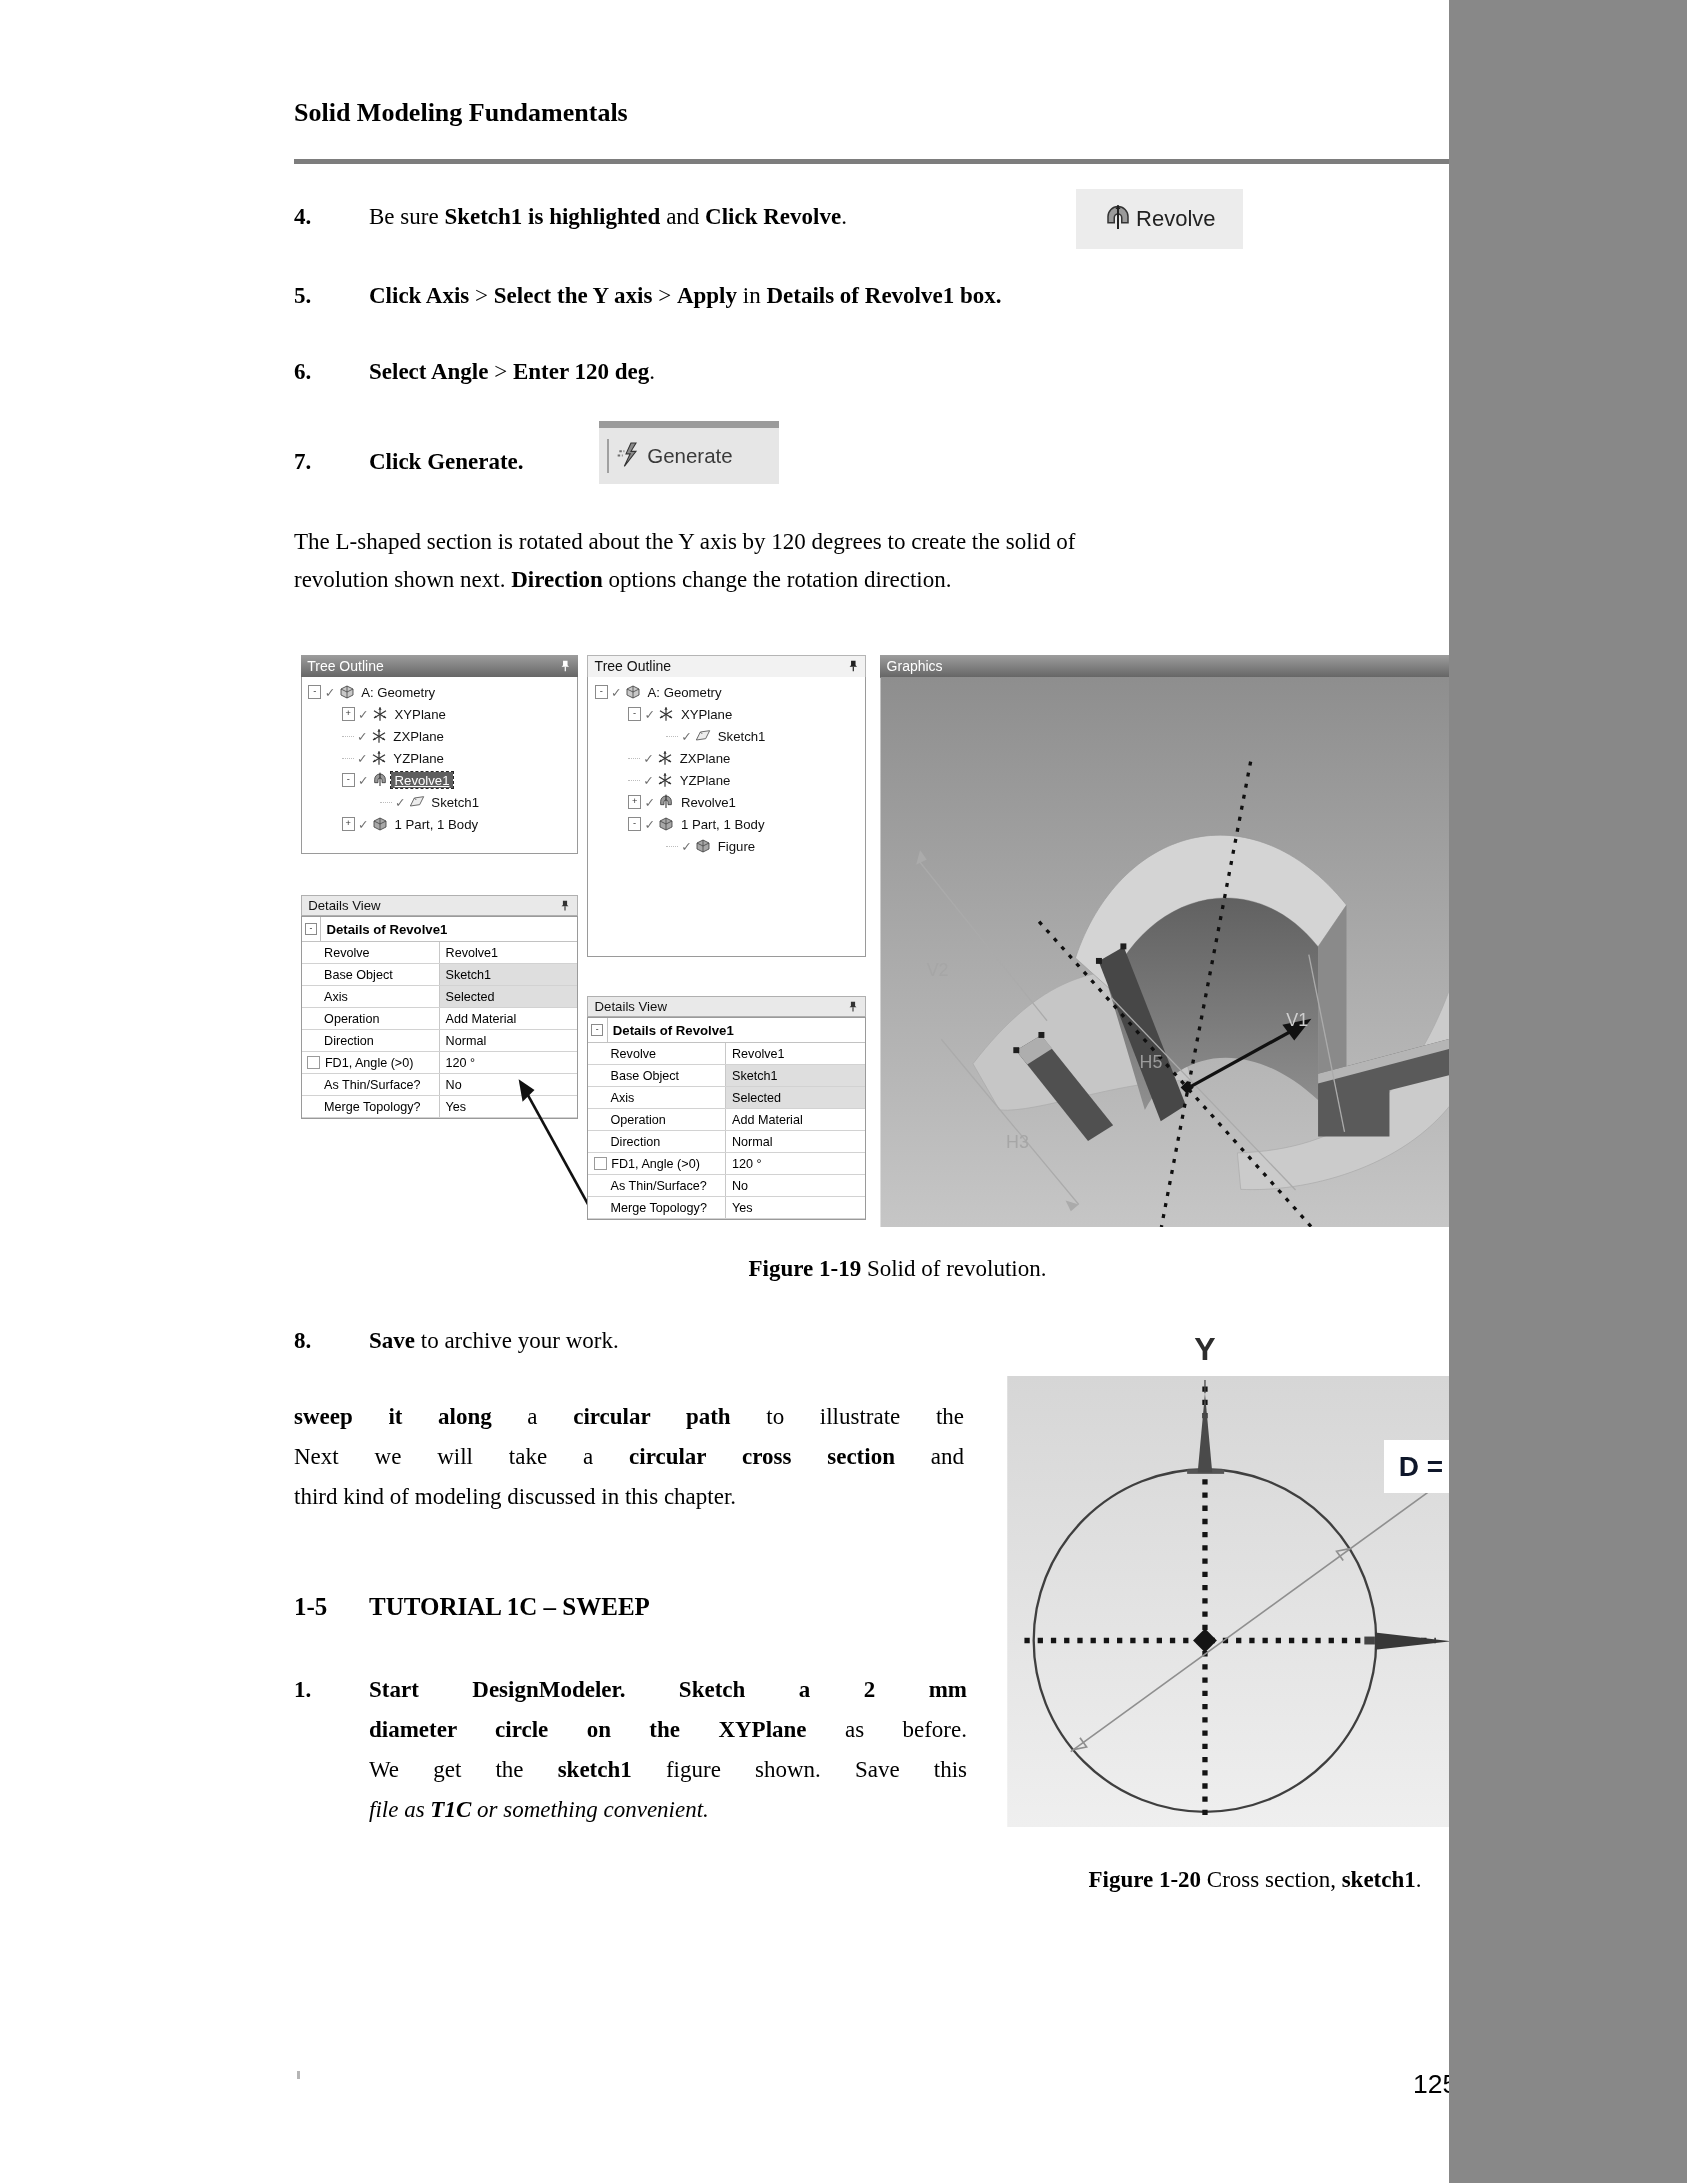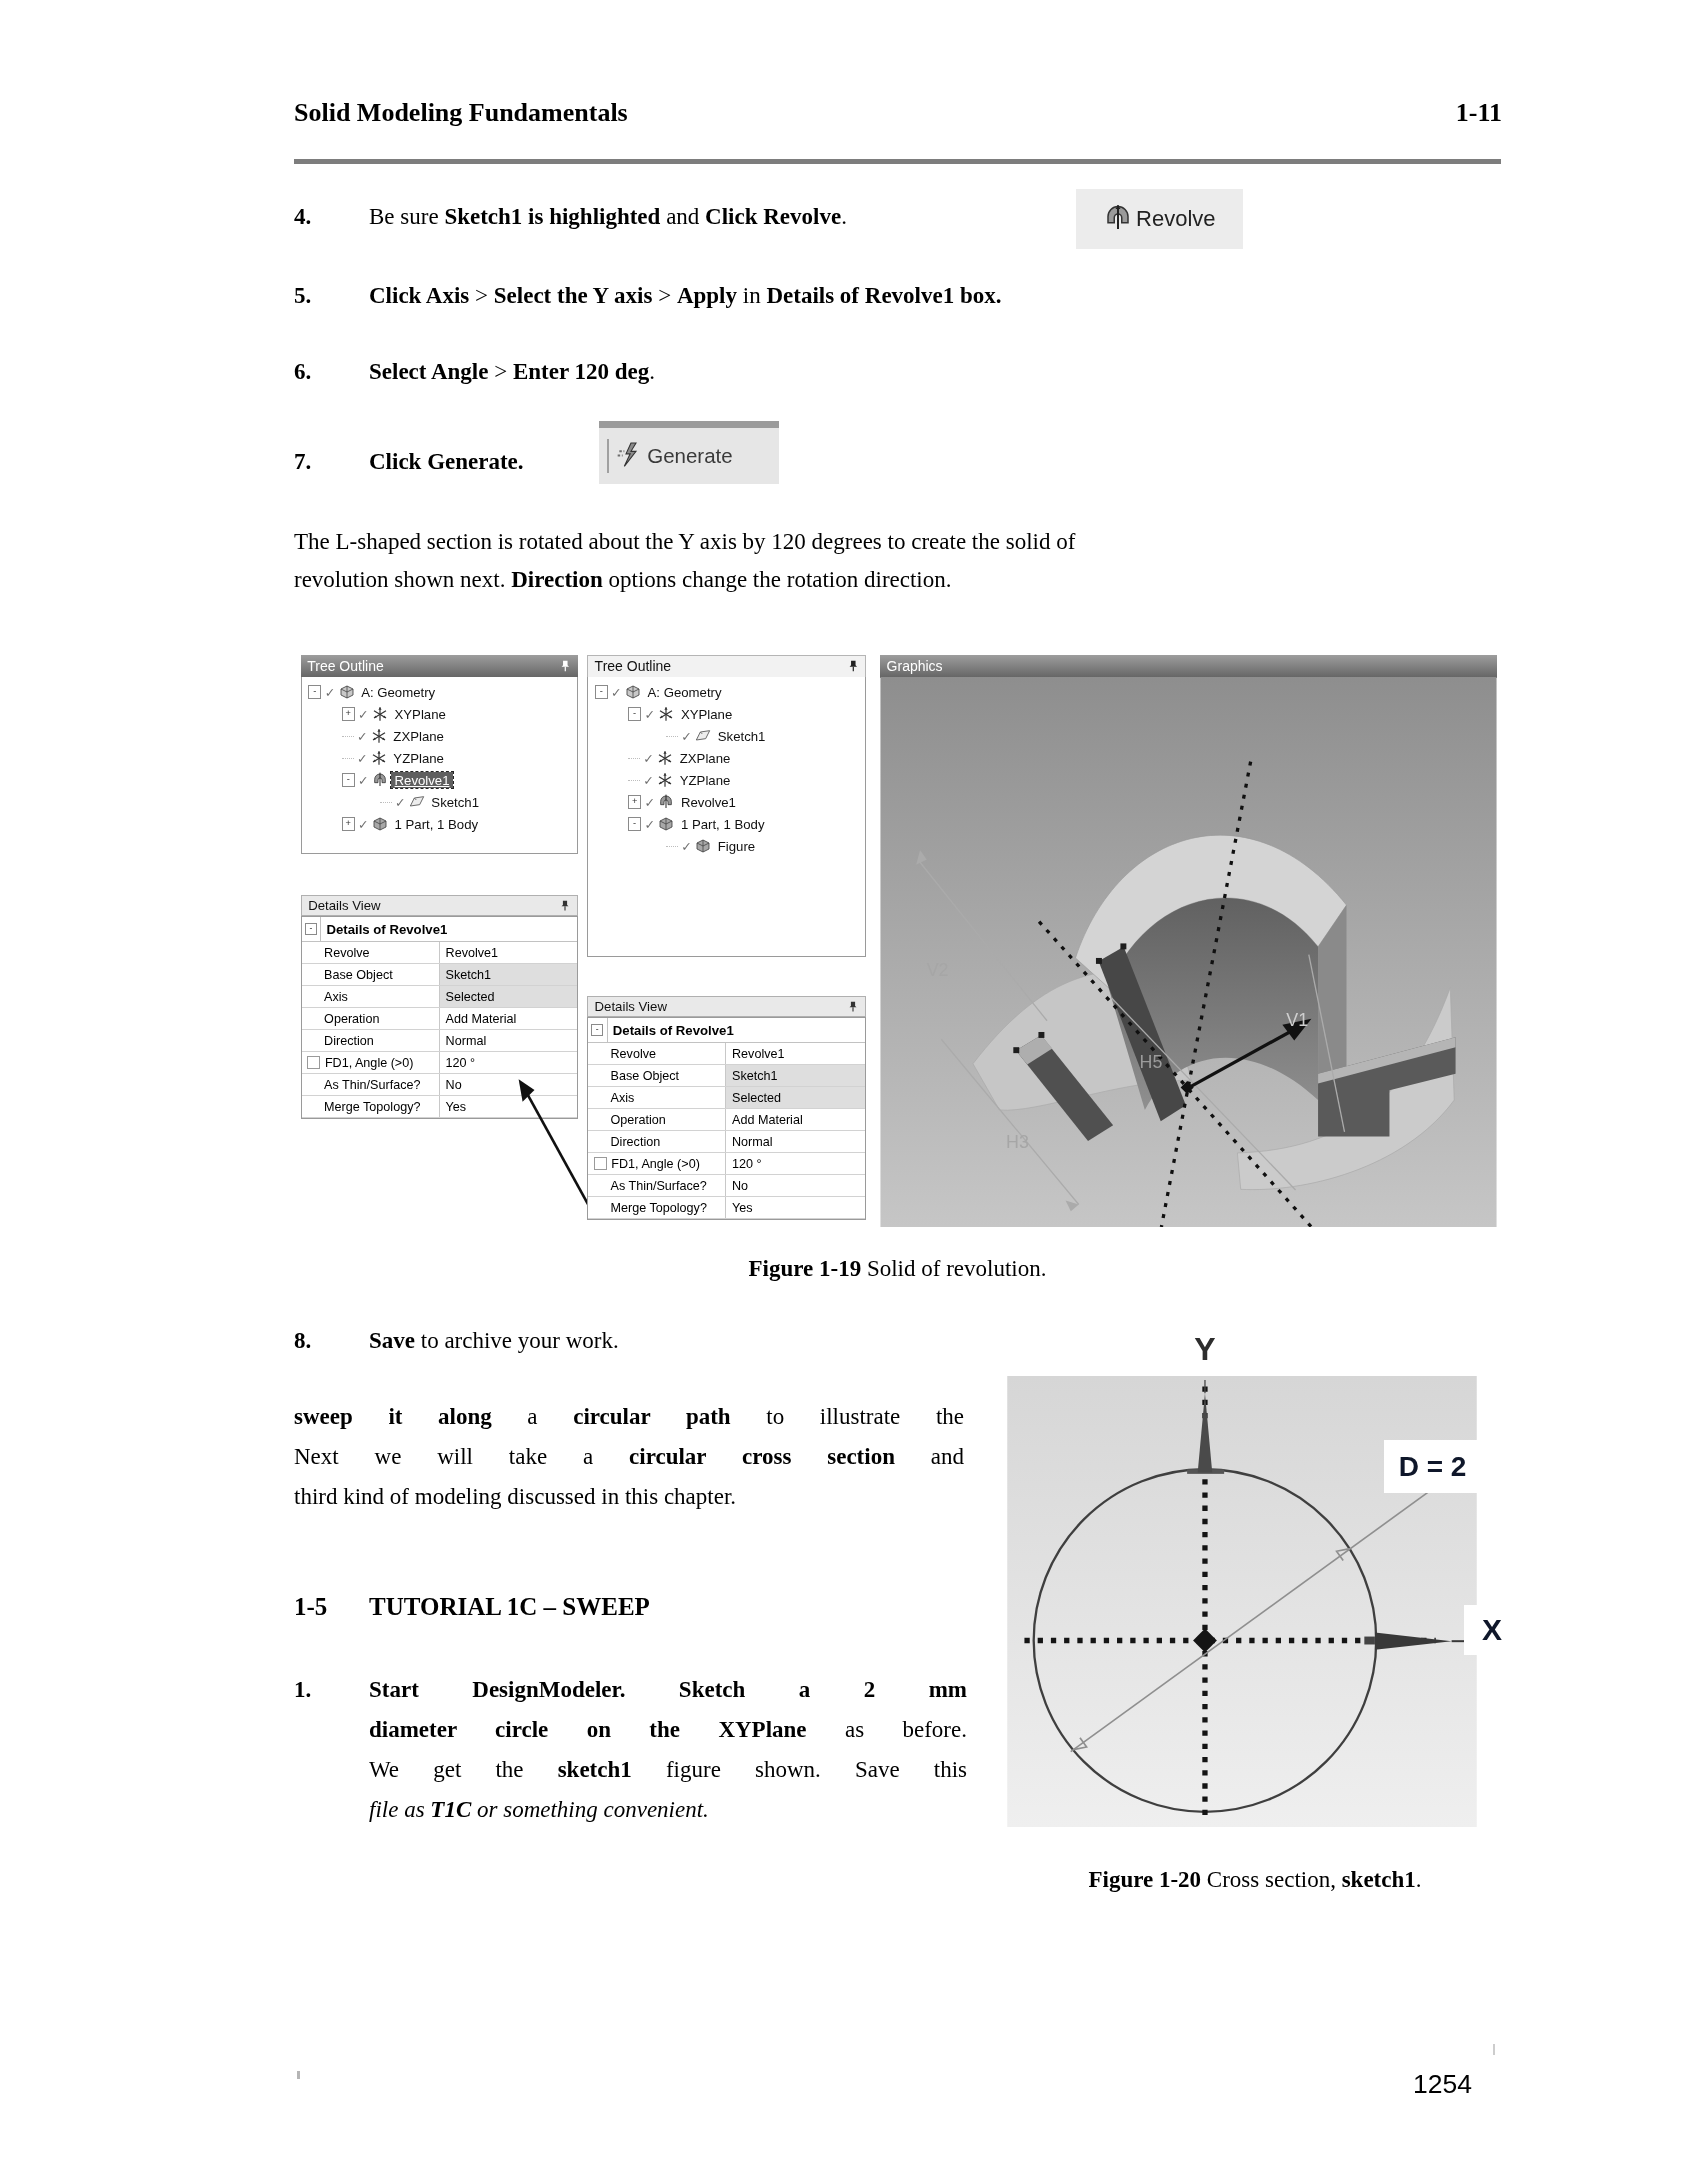--- a/index.html
+++ b/index.html
@@ -1,16 +1,16 @@
 <!DOCTYPE html>
 <html style="font-size:10.6px"><head>
 <meta charset="utf-8">
 <style>
   html,body{margin:0;padding:0;background:#888;}
-  .page{position:relative;width:1687px;height:2183px;background:#ffffff;
+  .page{position:relative;width:1449px;height:2183px;background:#ffffff;
         font-family:"Liberation Serif",serif;color:#000;overflow:hidden;}
   .abs{position:absolute;}
   b{font-weight:bold;}
 
   
   .hdr{font-size:26px;font-weight:bold;}
   .rule{background:#7d7d7d;height:4.6px;}
   .step{font-size:23px;}
   .step .num{position:absolute;left:0;top:0;font-weight:bold;}
   .step .stext{display:block;margin-left:75px;}

